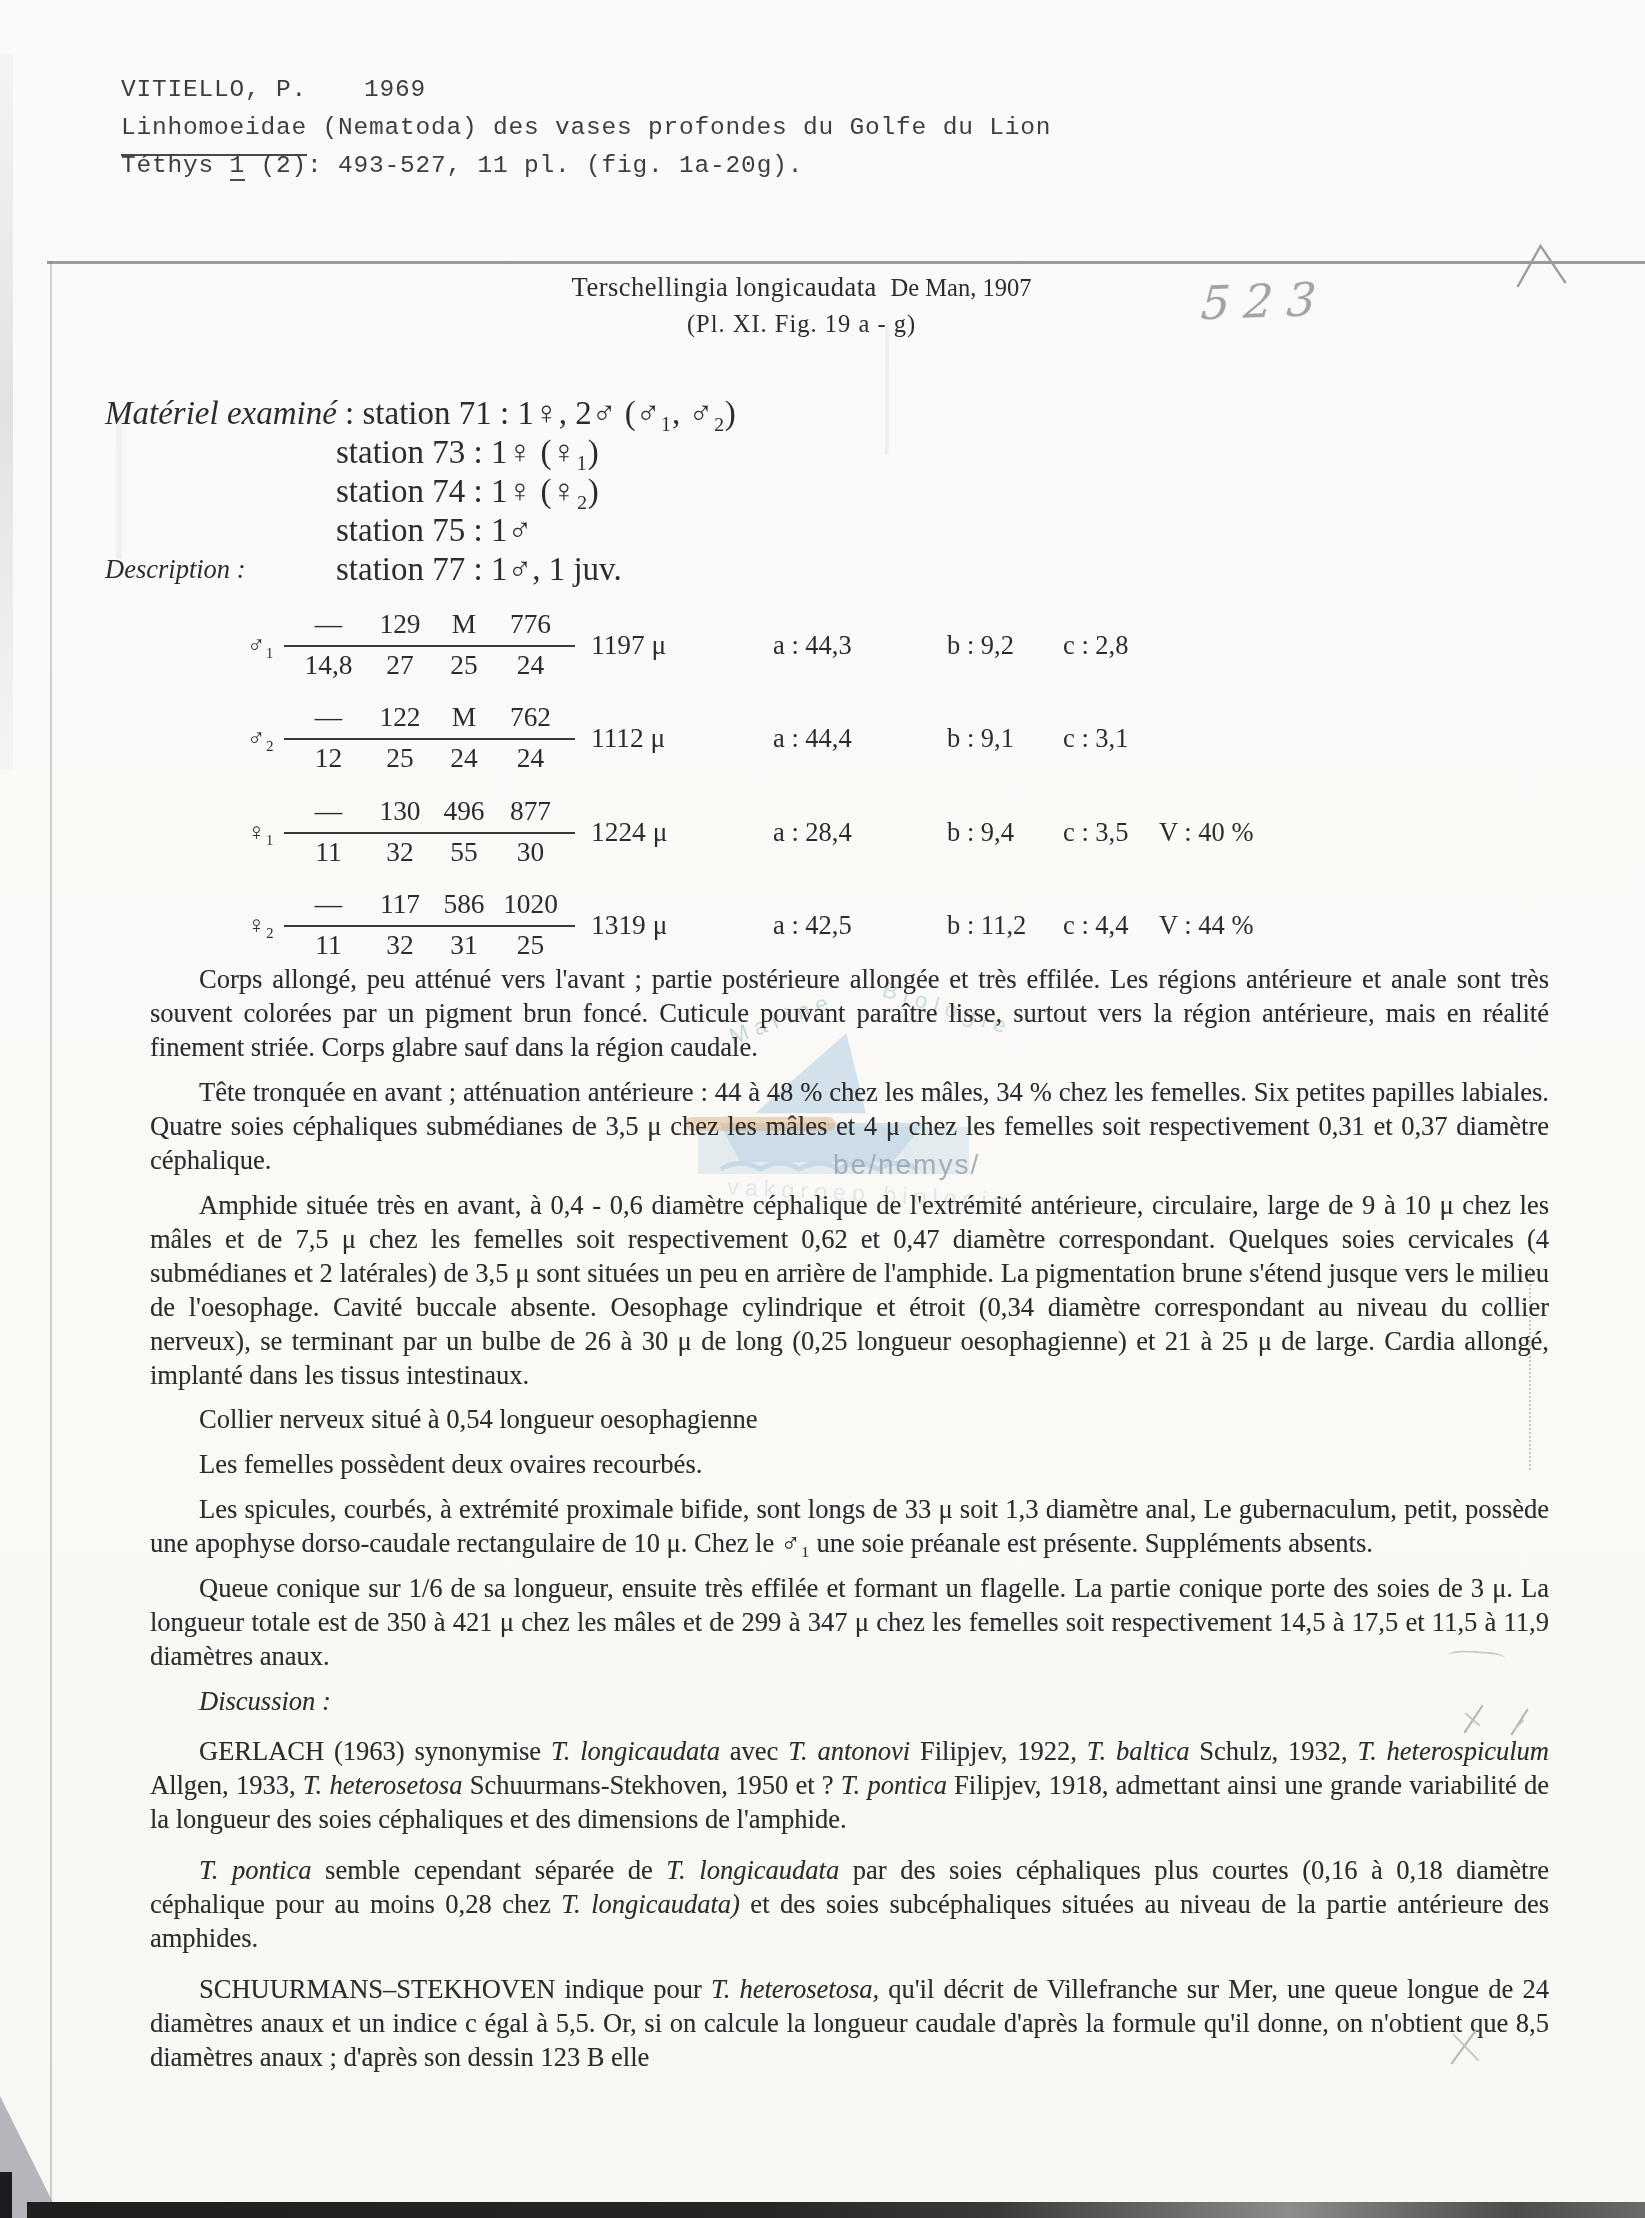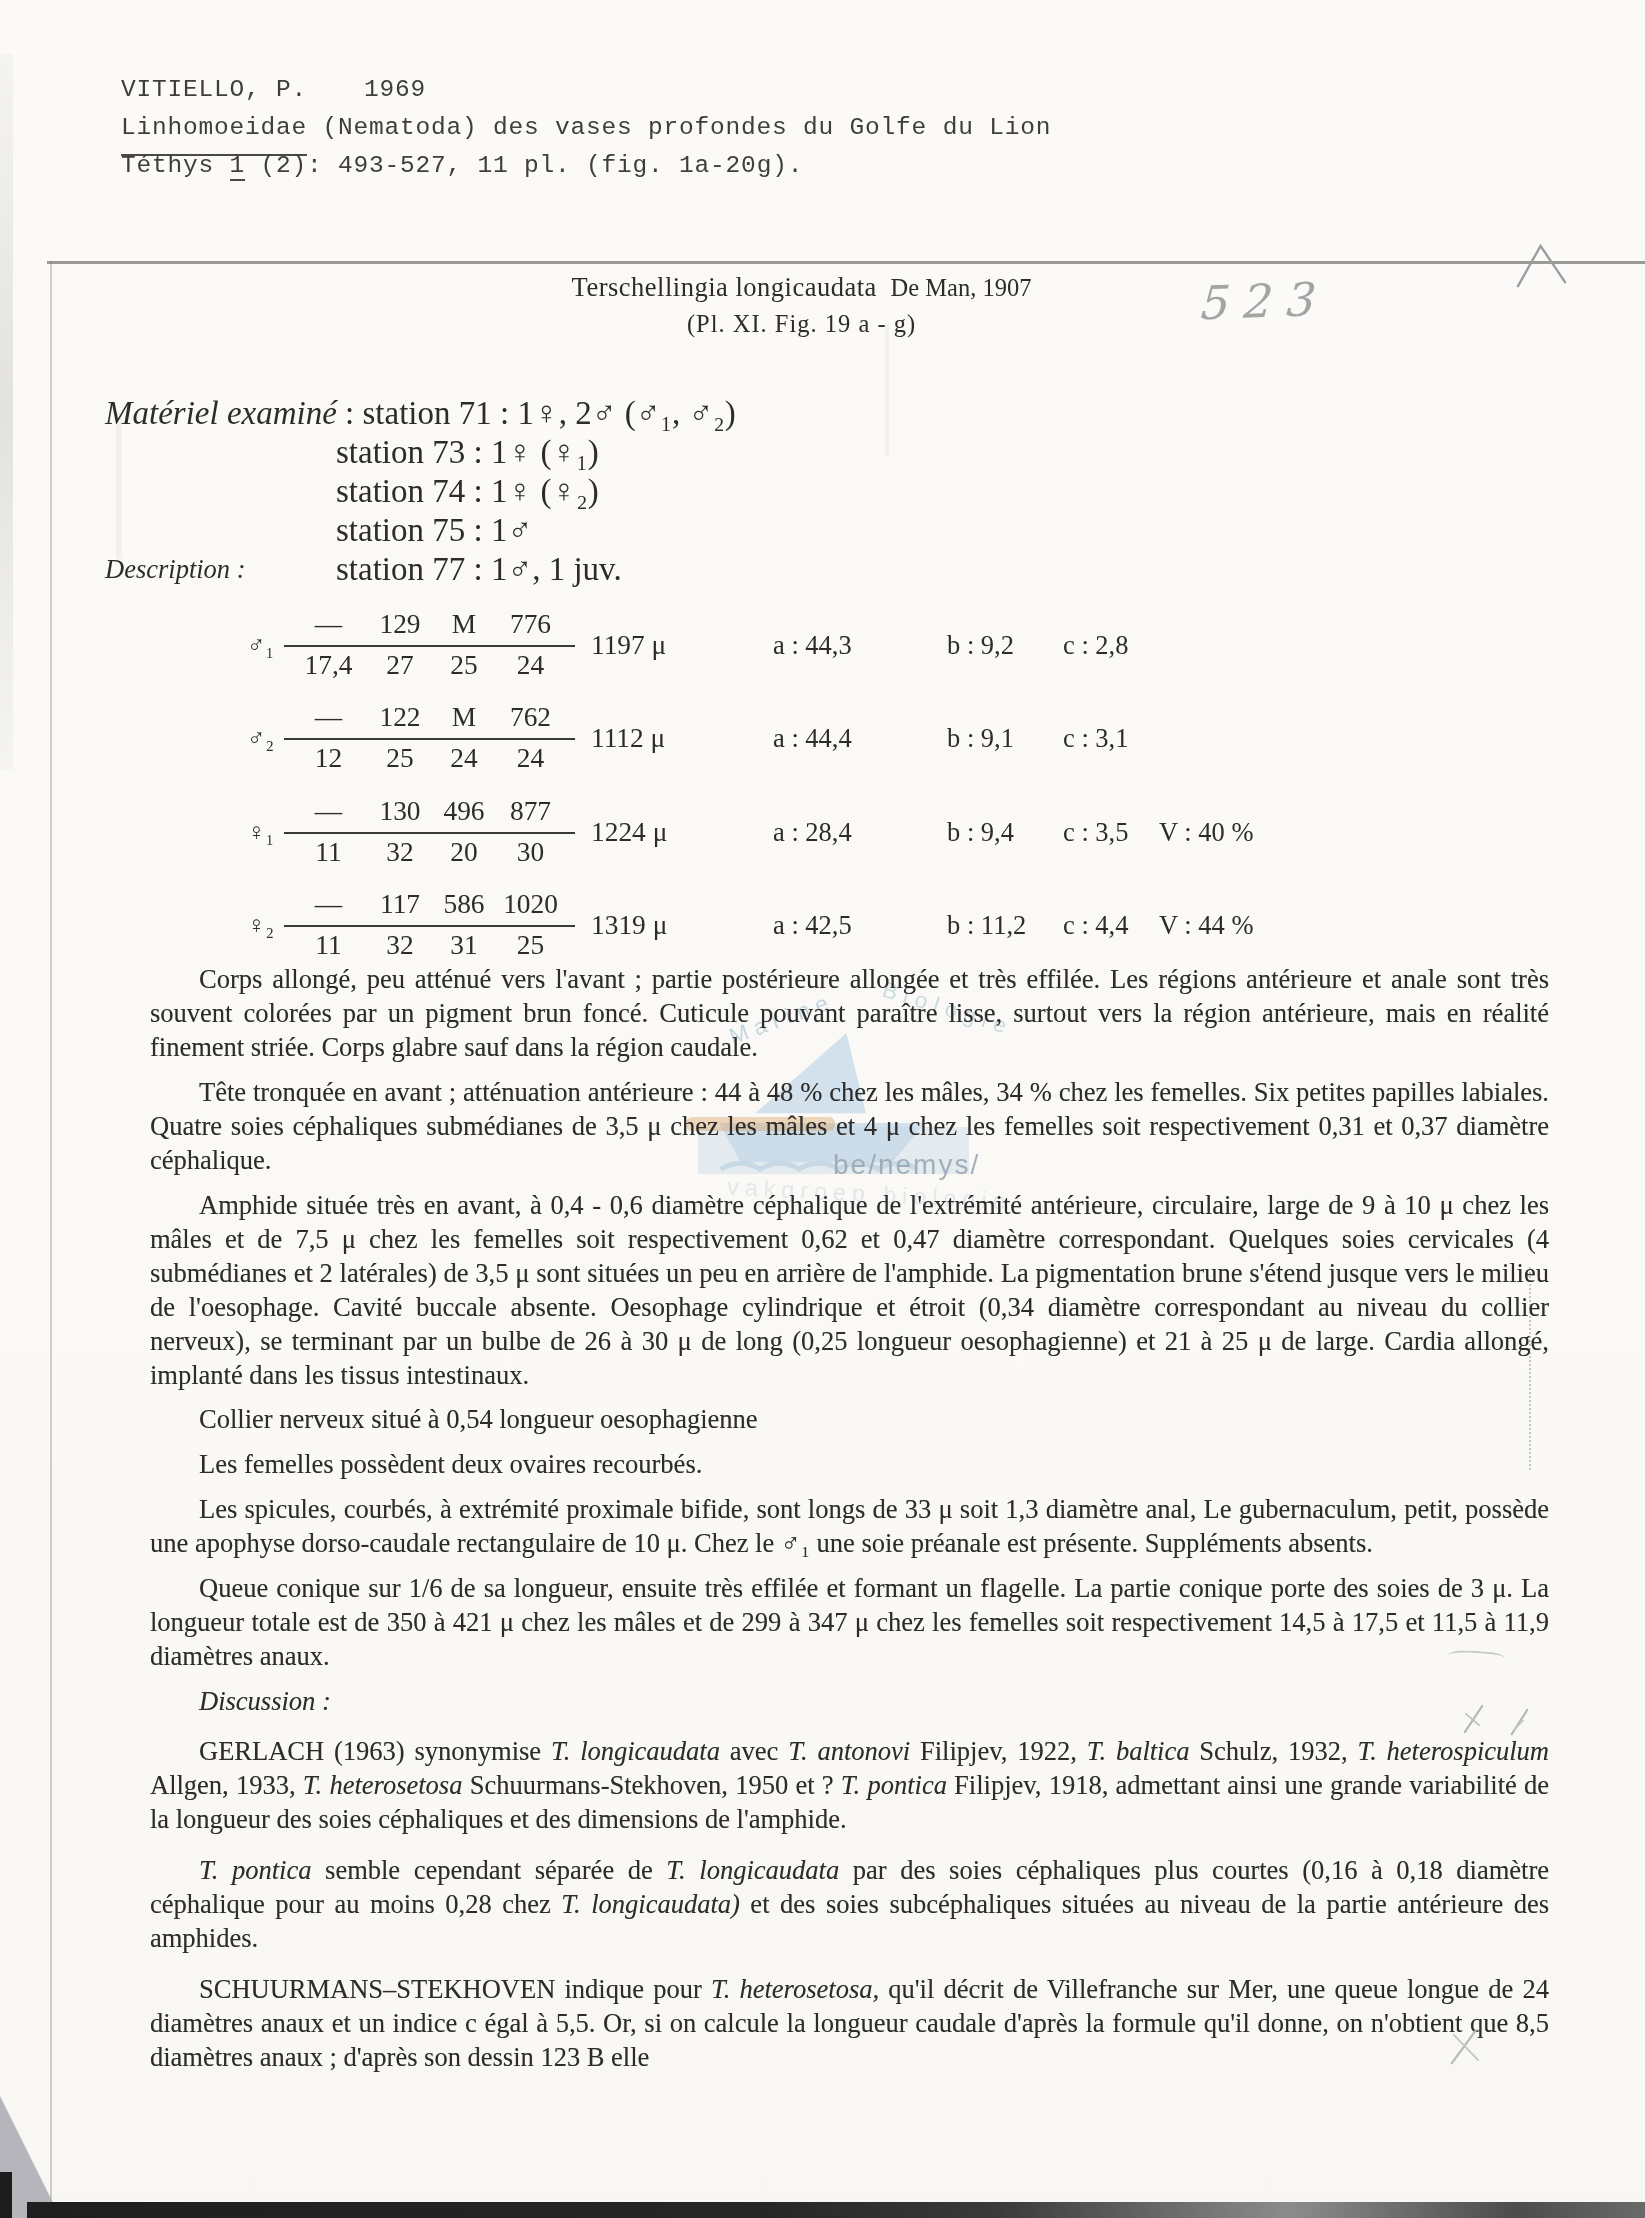--- a/index.html
+++ b/index.html
@@ -147,21 +147,21 @@
   <div class="frow" style="top:600px">
     <span class="fsym">♂₁</span>
     <span class="frac">
       <span class="ft">
         <span class="fc fc0">—</span>
           <span class="fc fc1">129</span>
           <span class="fc fc2">M</span>
           <span class="fc fc3">776</span>
       </span>
       <span class="fb">
-        <span class="fc fc0">17,4</span>
+        <span class="fc fc0">14,8</span>
           <span class="fc fc1">27</span>
           <span class="fc fc2">25</span>
           <span class="fc fc3">24</span>
       </span>
     </span>
     <span class="flen">1197 μ</span>
     <span class="fi fia">a : 44,3</span>
     <span class="fi fib">b : 9,2</span>
     <span class="fi fic">c : 2,8</span>
   </div>
@@ -193,21 +193,21 @@
     <span class="frac">
       <span class="ft">
         <span class="fc fc0">—</span>
           <span class="fc fc1">130</span>
           <span class="fc fc2">496</span>
           <span class="fc fc3">877</span>
       </span>
       <span class="fb">
         <span class="fc fc0">11</span>
           <span class="fc fc1">32</span>
-          <span class="fc fc2">20</span>
+          <span class="fc fc2">55</span>
           <span class="fc fc3">30</span>
       </span>
     </span>
     <span class="flen">1224 μ</span>
     <span class="fi fia">a : 28,4</span>
     <span class="fi fib">b : 9,4</span>
     <span class="fi fic">c : 3,5</span>
     <span class="fi fiv">V : 40 %</span>
   </div>
 

